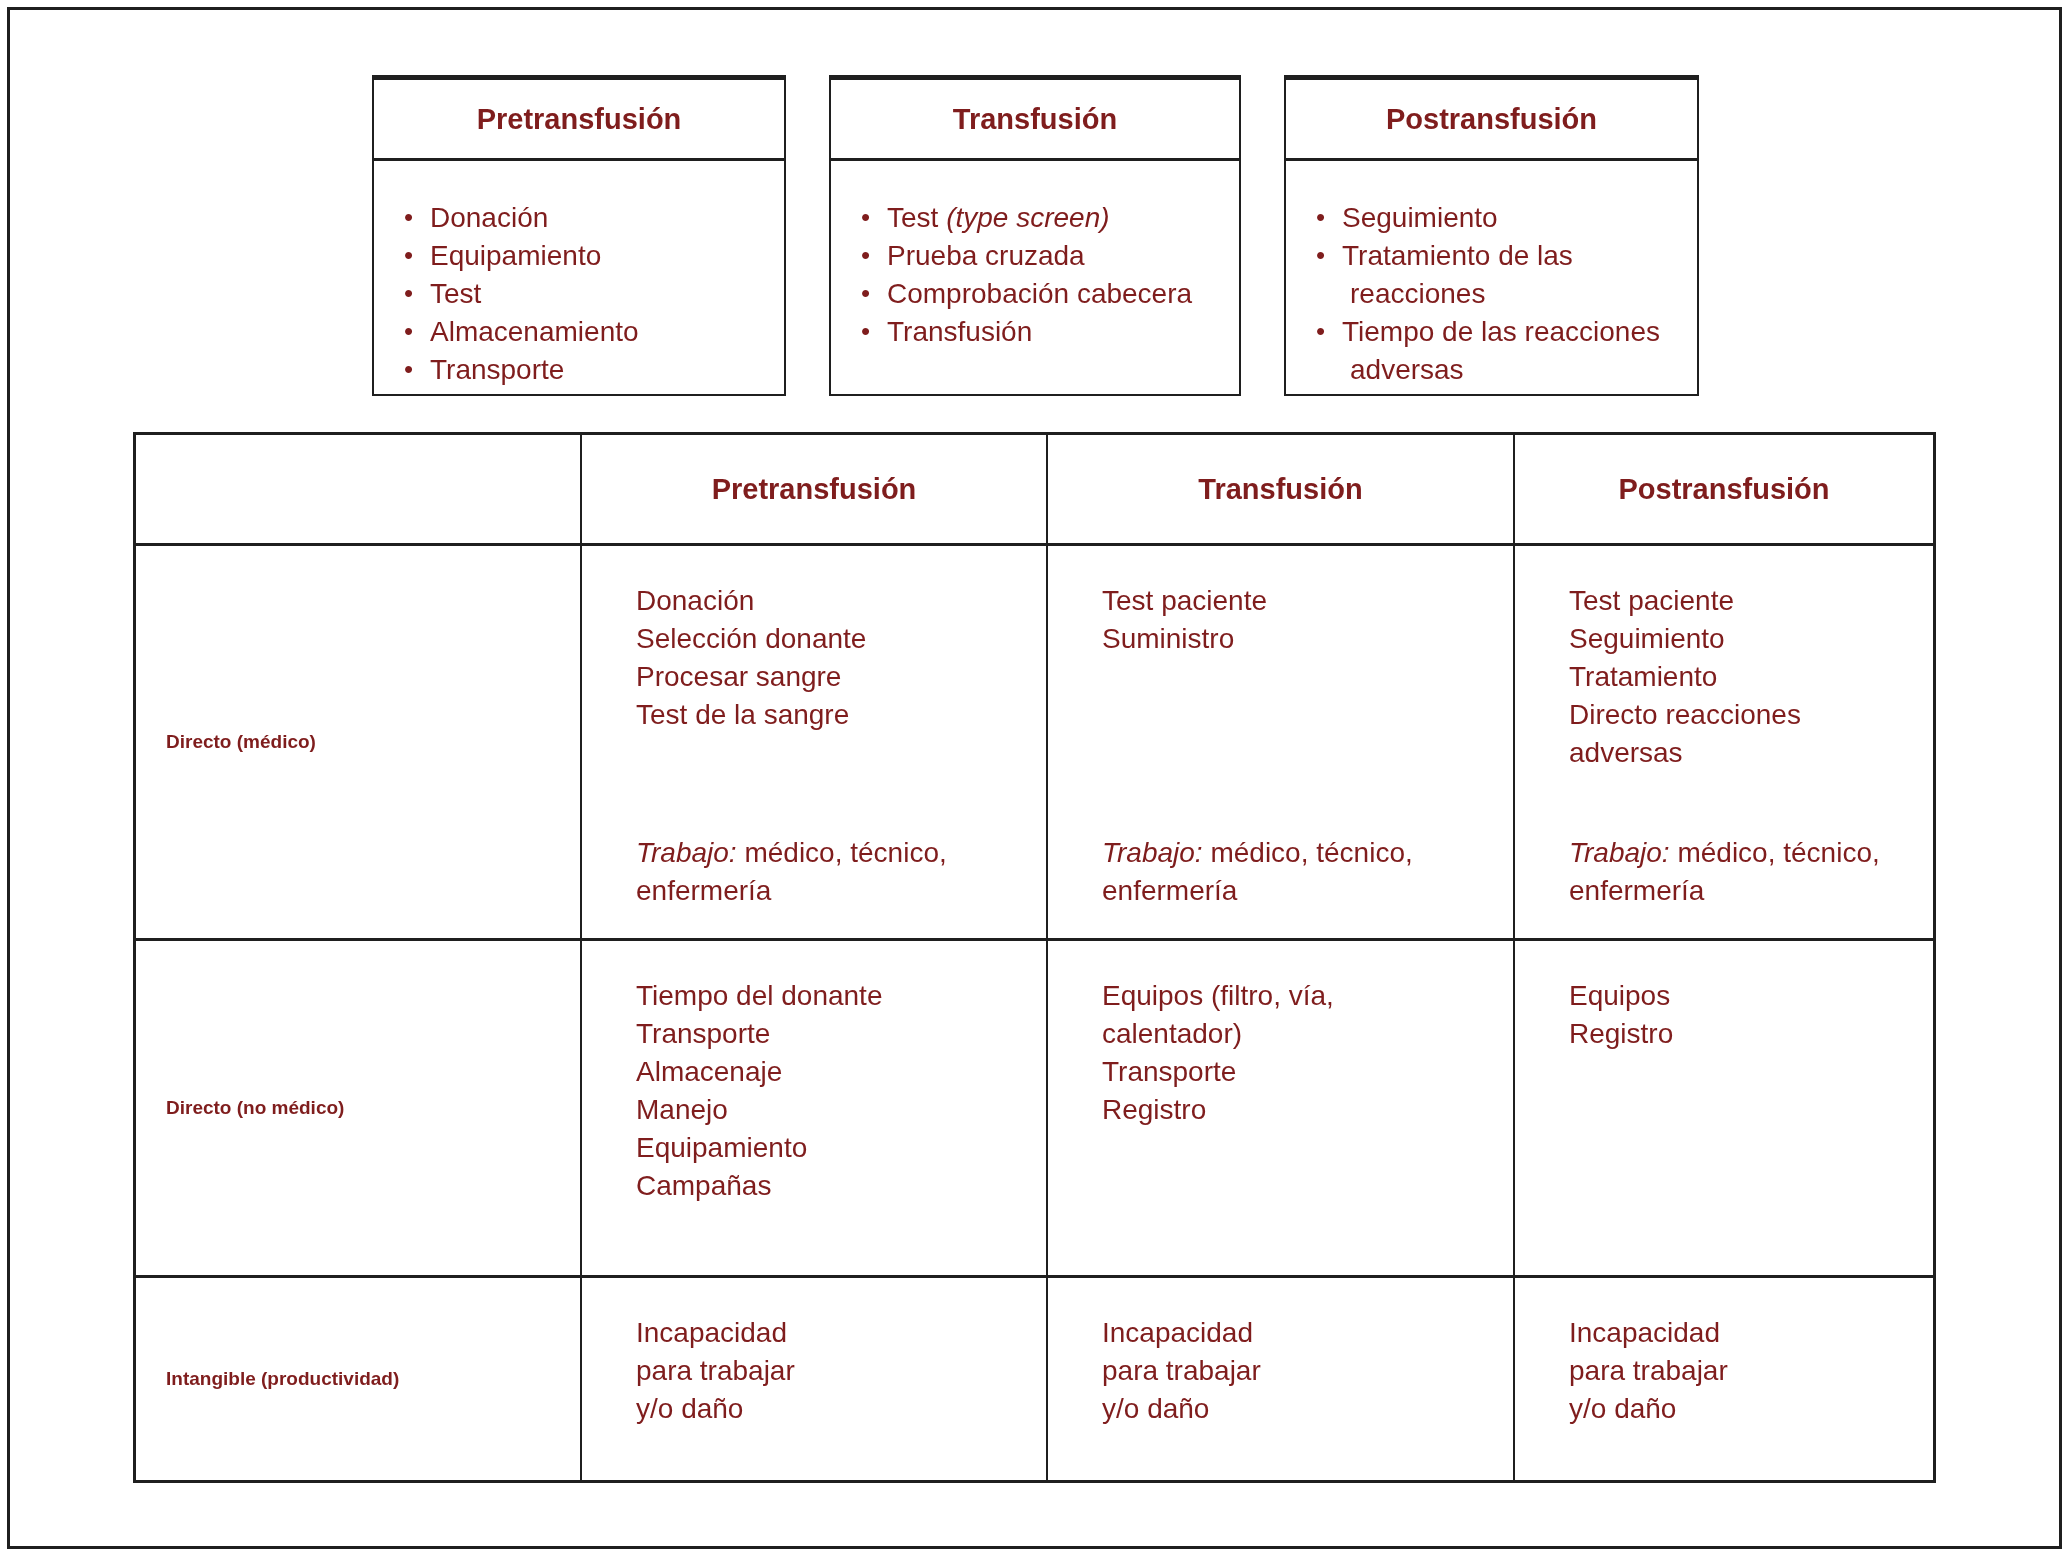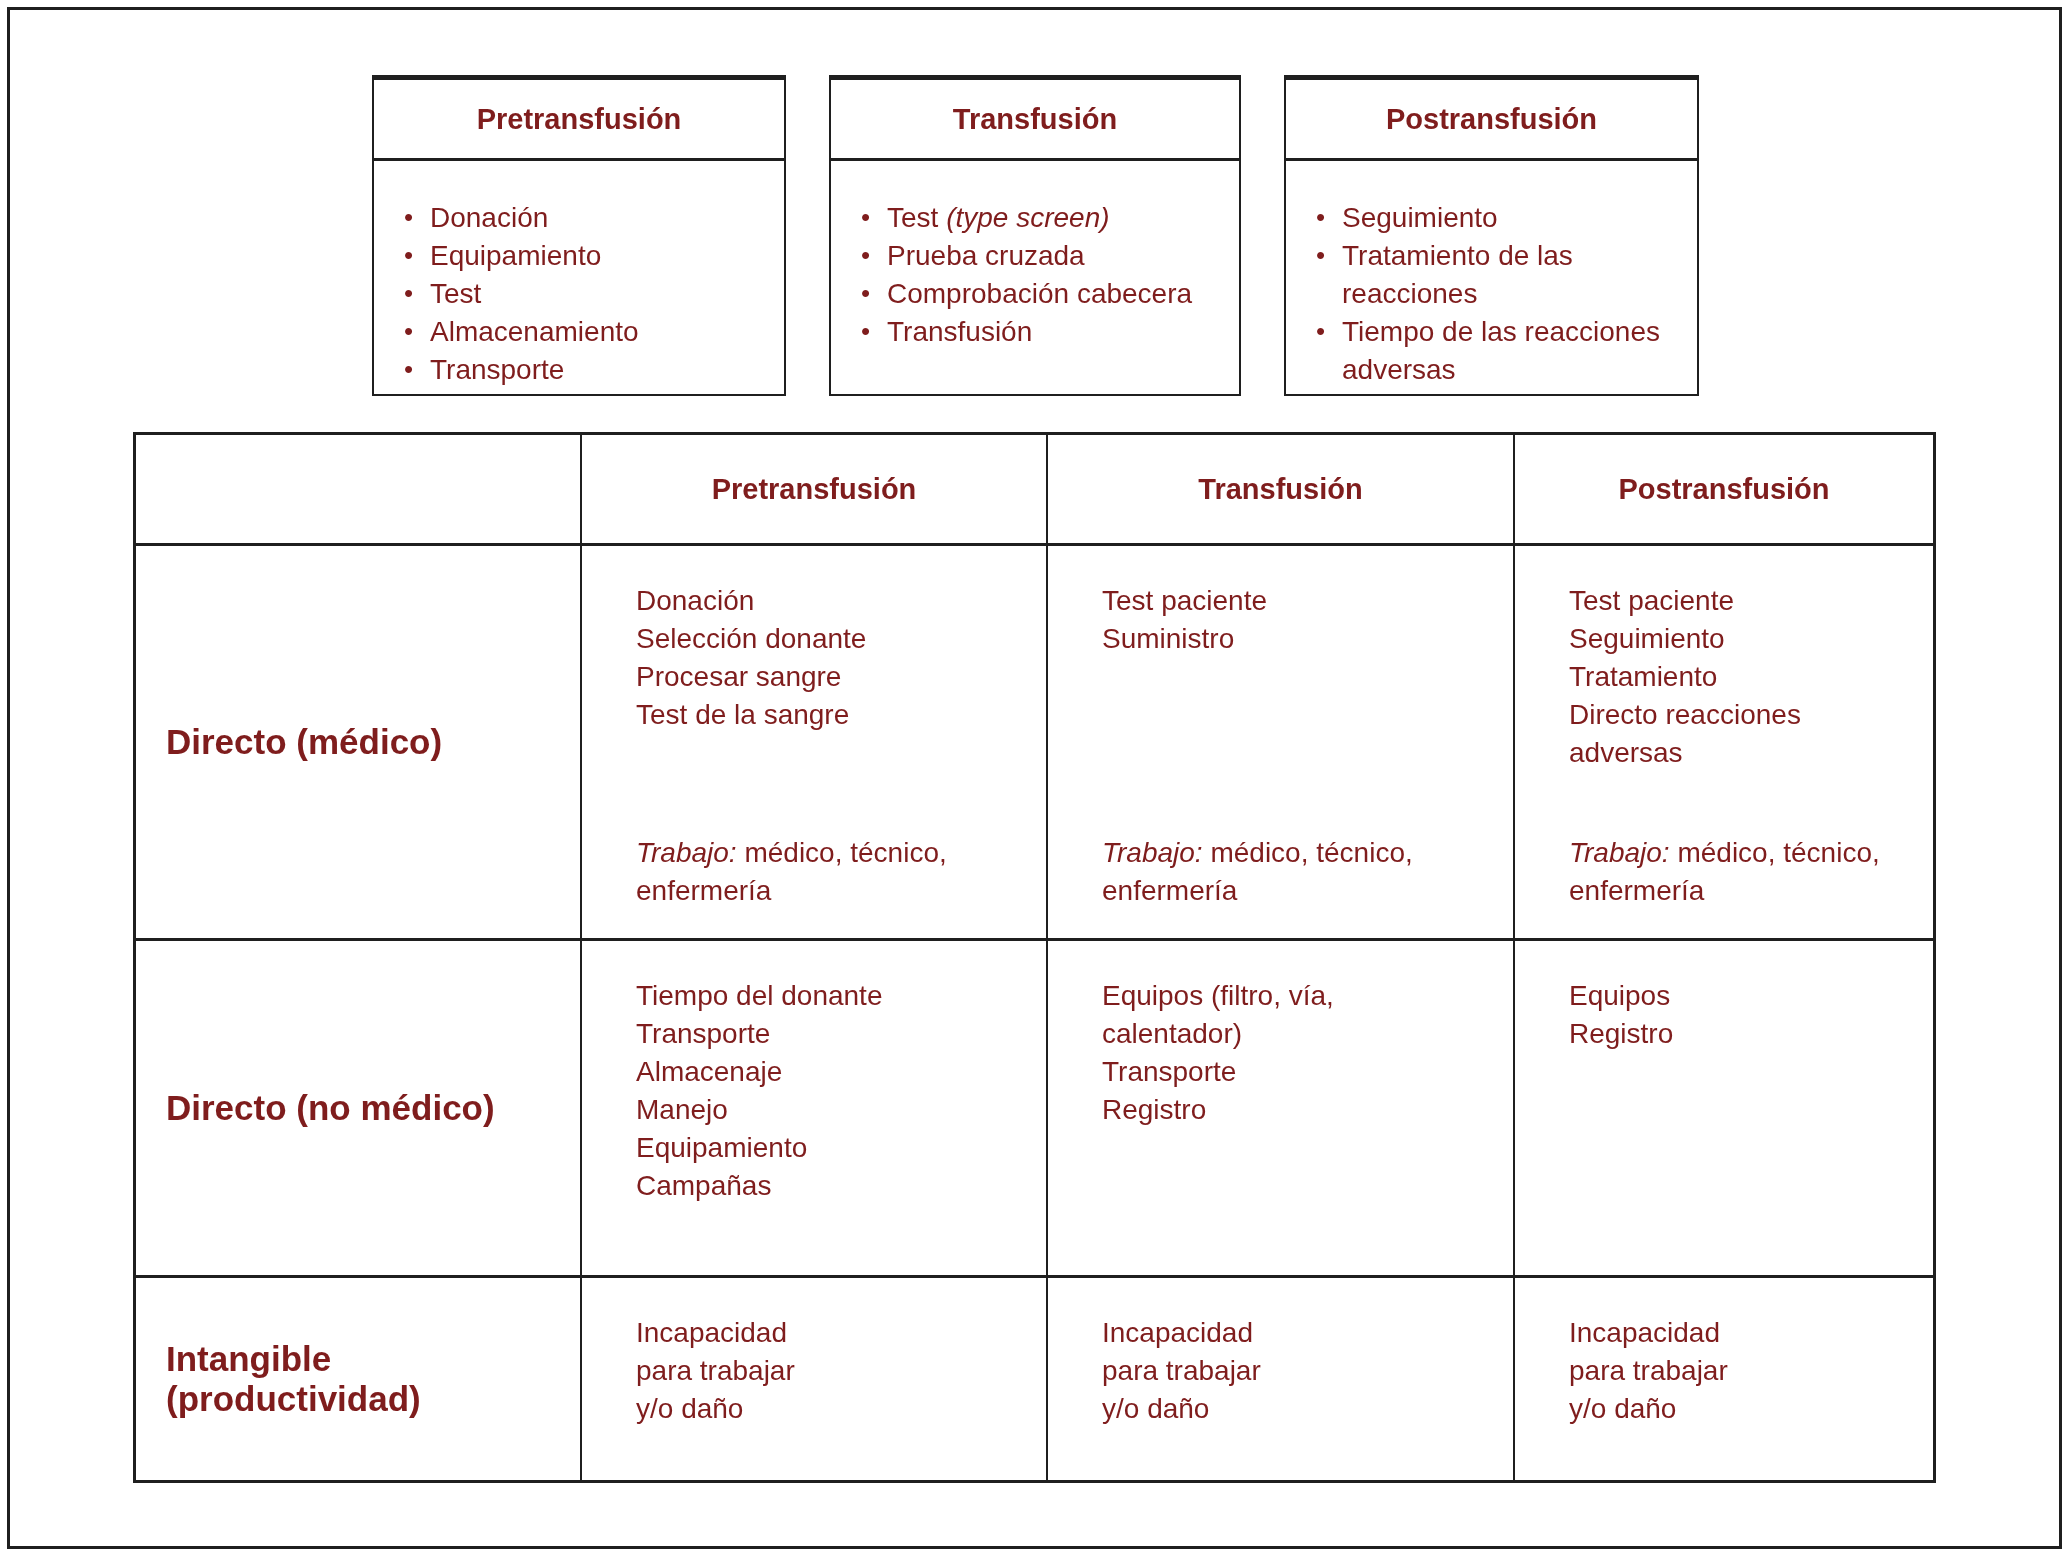--- a/index.html
+++ b/index.html
@@ -37,21 +37,21 @@
     padding:38px 10px 0 30px;
     font-size:28px;line-height:38px;
   }
   .bi{position:relative;padding-left:26px;}
   .bi::before{
     content:"\2022";
     position:absolute;left:0;top:-1px;
     font-size:26px;
   }
   .line{white-space:nowrap;}
-  .cont{white-space:nowrap;}
+  .cont{white-space:nowrap;margin-left:8px;}
   .it{font-style:italic;}
   
   .costtable{
     position:absolute;left:133px;top:432px;
     width:1803px;height:1051px;
     box-sizing:border-box;
     border:3px solid #1f1f1f;
     display:grid;
     grid-template-columns:446px 466px 467px 1fr;
     grid-template-rows:111px 395px 337px 1fr;
@@ -65,21 +65,21 @@
   }
   .tc.last-col{border-right:none;}
   .tc.last-row{border-bottom:none;}
   .tc.head{
     display:flex;align-items:center;justify-content:center;
     font-size:29px;font-weight:bold;
   }
   .tc.rowlabel{
     display:flex;align-items:center;
     padding-left:30px;
-    font-size:35px;font-weight:bold;
+    font-size:19px;font-weight:bold;
   }
   .tc.body{
     padding:36px 12px 28px 54px;
     font-size:28px;line-height:38px;
   }
   .tc.body.split{
     display:flex;flex-direction:column;justify-content:space-between;
   }
   .tc.body.tall3{}
   .trabajo{white-space:normal;max-width:356px;}

